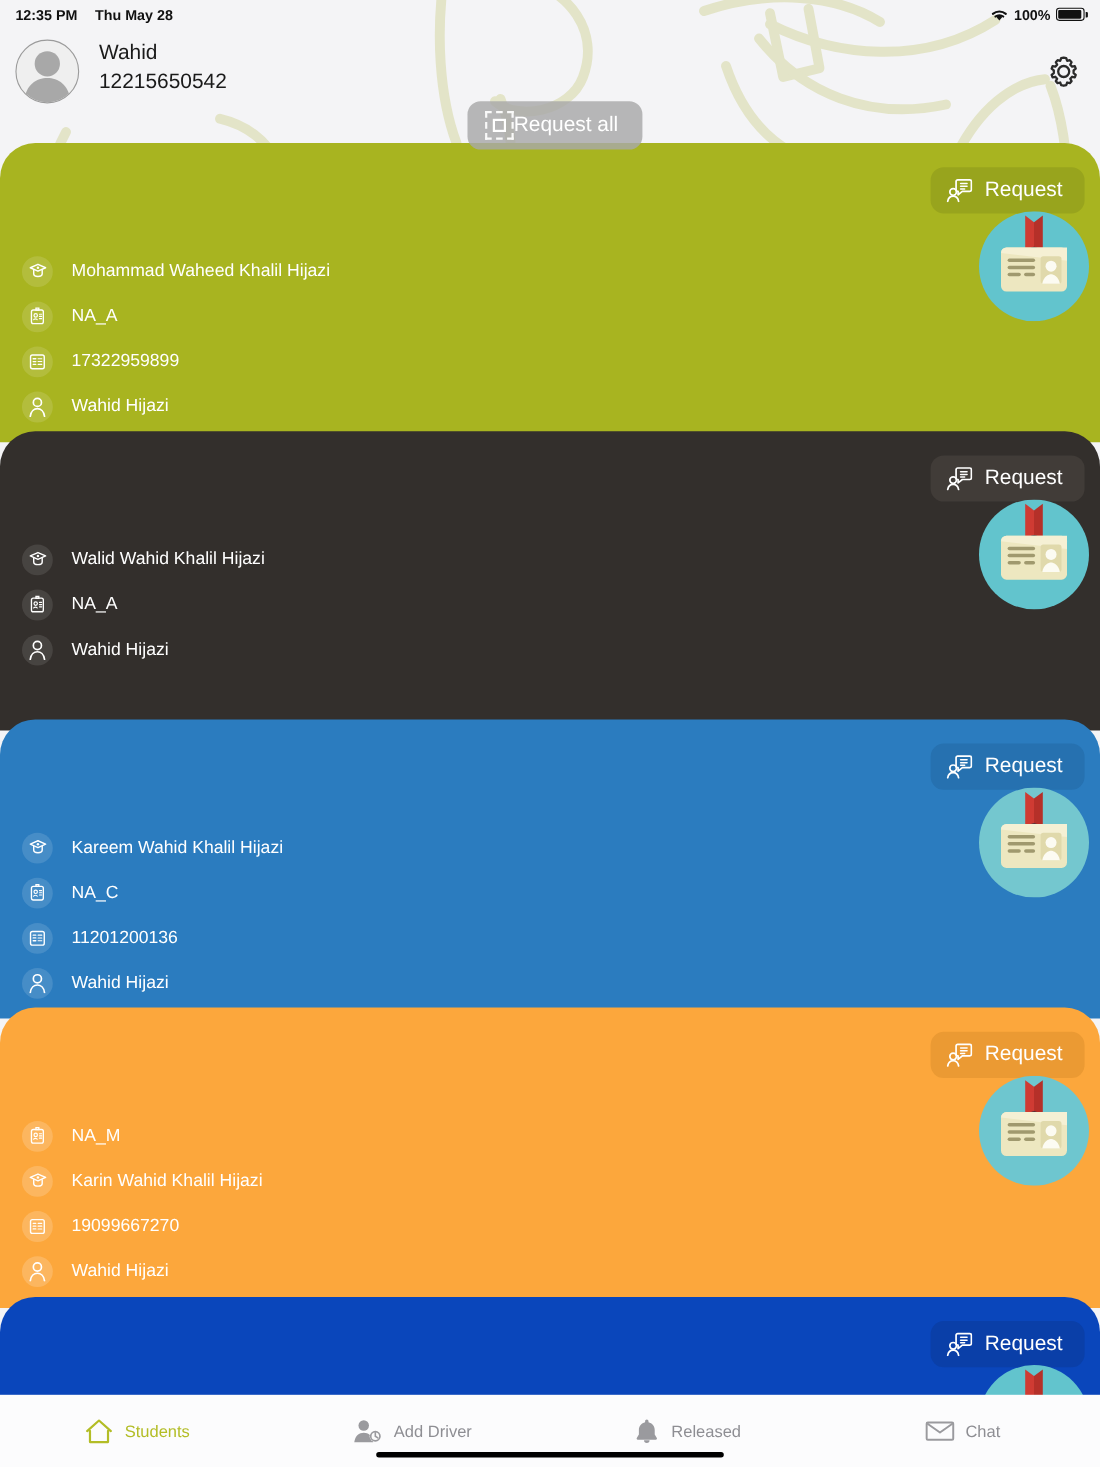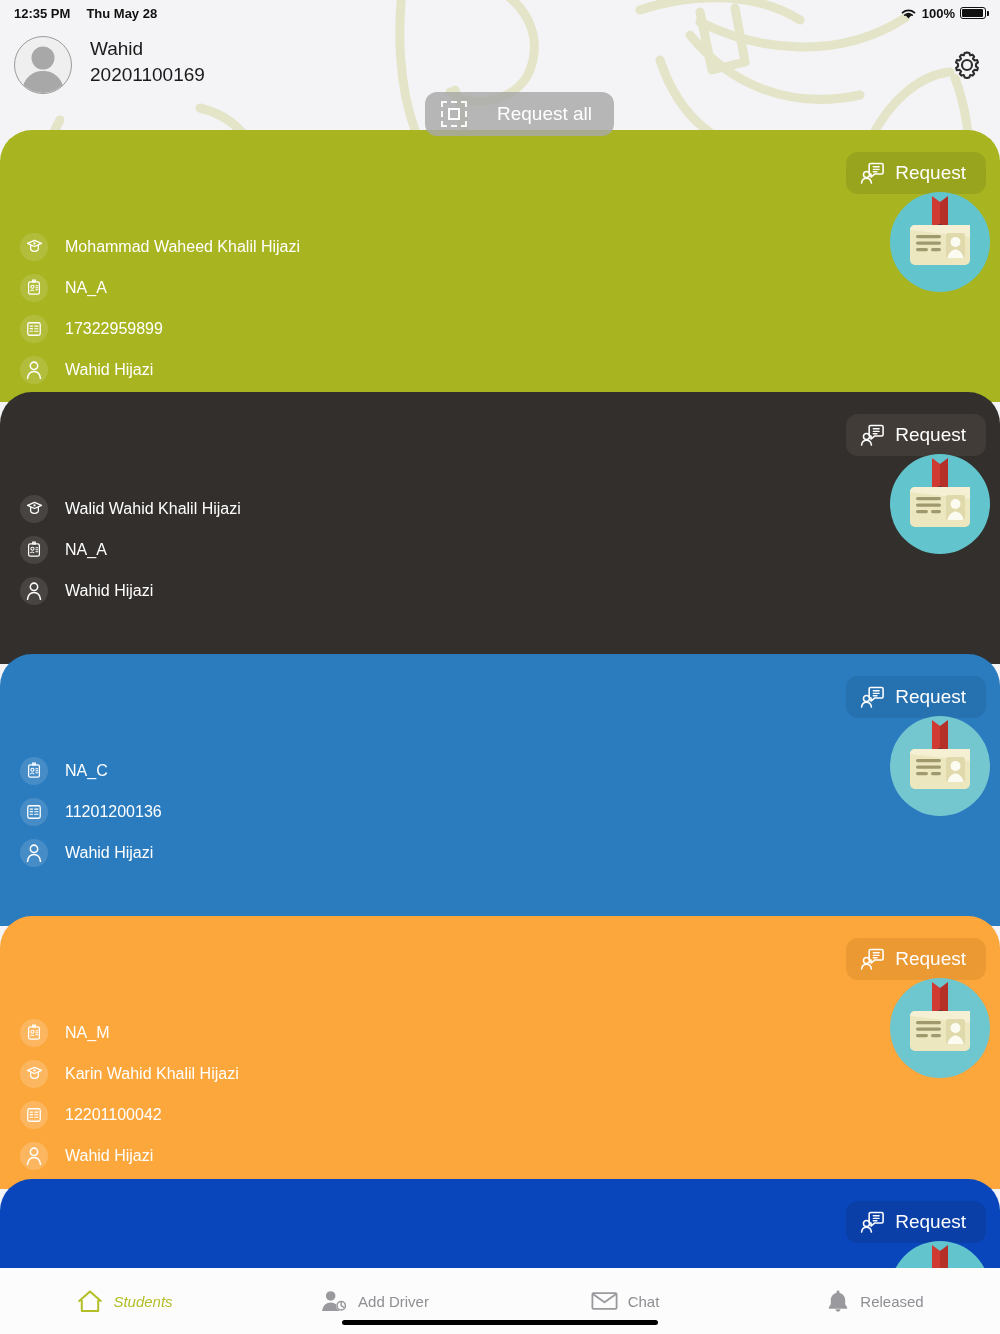--- a/index.html
+++ b/index.html
@@ -48,21 +48,21 @@
   #profile-text { margin-left:18px; margin-top:0px; }
   #profile-text .pname { font-size:19px; color:#1a1a1a; line-height:26px; }
   #profile-text .pid   { font-size:19px; color:#1a1a1a; line-height:26px; }
   #gear-btn { margin-left:auto; margin-top:14px; cursor:pointer; }
 
   
   #request-all {
     position:absolute; left:425px; top:92px; z-index:7;
     height:44px; padding:0 22px 0 16px;
     background:rgba(168,168,168,0.82); border-radius:12px;
-    display:flex; align-items:center; gap:30px; cursor:pointer;
+    display:flex; align-items:center; gap:0; cursor:pointer;
   }
   #request-all .ra-label { color:#fff; font-size:19px; }
   .dashbox { width:26px; height:26px; border:2px dashed rgba(255,255,255,.92); display:flex; align-items:center; justify-content:center; }
   .dashbox i { display:block; width:12px; height:12px; border:2px solid #fff; }
 
   
   #cards { position:absolute; left:0; top:16px; width:829px; height:1334px; z-index:4; }
   .card {
     position:absolute; left:0; width:1000px;
     border-top-left-radius:32px; border-top-right-radius:32px;
@@ -139,21 +139,21 @@
 
 <div id="header">
   <div id="avatar">
     <svg width="56" height="54" viewBox="0 0 56 54">
       <circle cx="28" cy="19" r="11.5" fill="#a8a8a8"></circle>
       <path d="M6 56 C 8 38, 18 32, 28 32 C 38 32, 48 38, 50 56 Z" fill="#a8a8a8"></path>
     </svg>
   </div>
   <div id="profile-text">
     <div class="pname">Wahid</div>
-    <div class="pid">20201100169</div>
+    <div class="pid">12215650542</div>
   </div>
   <div id="gear-btn">
     <svg width="30" height="30" viewBox="0 0 30 30">
       <path d="M15 2.4 l2.3 .55 .9 2.4 2.35 -.6 1.6 1.85 -1.2 2.2 1.7 1.75 2.45 -.5 .85 2.3 -1.95 1.6 0 2.45 1.95 1.6 -.85 2.3 -2.45 -.5 -1.7 1.75 1.2 2.2 -1.6 1.85 -2.35 -.6 -.9 2.4 -2.3 .55 -2.3 -.55 -.9 -2.4 -2.35 .6 -1.6 -1.85 1.2 -2.2 -1.7 -1.75 -2.45 .5 -.85 -2.3 1.95 -1.6 0 -2.45 -1.95 -1.6 .85 -2.3 2.45 .5 1.7 -1.75 -1.2 -2.2 1.6 -1.85 2.35 .6 .9 -2.4 Z" fill="none" stroke="#2b2b2b" stroke-width="2.1" stroke-linejoin="round"></path>
       <circle cx="15" cy="15" r="5" fill="none" stroke="#2b2b2b" stroke-width="2.1"></circle>
     </svg>
   </div>
 </div>
 
 <div id="cards">
@@ -306,20 +306,30 @@
           <circle cx="65.5" cy="50" r="5" fill="#fcfbf2"></circle>
           <path d="M57.5 66 c1-6.5 6-8.6 8-8.6 c2 0 7 2.1 8 8.6 z" fill="#fcfbf2"></path>
           <rect x="26" y="43" width="25" height="3.2" rx="1.6" fill="#a0996e"></rect>
           <rect x="26" y="49.5" width="25" height="3.2" rx="1.6" fill="#a0996e"></rect>
           <rect x="26" y="56" width="12" height="3.2" rx="1.6" fill="#a0996e"></rect>
           <rect x="41" y="56" width="10" height="3.2" rx="1.6" fill="#a0996e"></rect>
         </svg></div>
       <div class="rows">
         <div class="row">
           <span class="ricon" style="background:rgba(255,255,255,0.13)">
+            <svg width="17" height="17" viewBox="0 0 22 22">
+              <path d="M11 3 L20 7 L11 11 L2 7 Z" fill="none" stroke="#fff" stroke-width="1.7" stroke-linejoin="round"></path>
+              <path d="M6 9.2 V14 a5 3.2 0 0 0 10 0 V9.2" fill="none" stroke="#fff" stroke-width="1.7" stroke-linejoin="round"></path>
+              <circle cx="11" cy="7" r="1.5" fill="#fff"></circle>
+            </svg>
+          </span>
+          <span class="rtext">Kareem Wahid Khalil Hijazi</span>
+        </div>
+        <div class="row">
+          <span class="ricon" style="background:rgba(255,255,255,0.13)">
             <svg width="16" height="17" viewBox="0 0 20 22">
               <path d="M8.3 1.5 h3.4 v2.2 h-3.4 z" fill="none" stroke="#fff" stroke-width="1.5"></path>
               <rect x="3" y="3.6" width="14" height="16" rx="2.2" fill="none" stroke="#fff" stroke-width="1.6"></rect>
               <circle cx="8" cy="10" r="2" fill="none" stroke="#fff" stroke-width="1.4"></circle>
               <path d="M5.3 15.6 c .6-2 4.2-2 4.8 0" fill="none" stroke="#fff" stroke-width="1.3"></path>
               <path d="M12.4 8.6 h2.6 M12.4 11.2 h2.6 M12.4 13.8 h2.6" stroke="#fff" stroke-width="1.3" stroke-linecap="round"></path>
             </svg>
           </span>
           <span class="rtext">NA_C</span>
         </div>
@@ -393,21 +403,21 @@
           <span class="rtext">Karin Wahid Khalil Hijazi</span>
         </div>
         <div class="row">
           <span class="ricon" style="background:rgba(255,255,255,0.18)">
             <svg width="16" height="16" viewBox="0 0 20 20">
               <rect x="2.2" y="2.2" width="15.6" height="15.6" rx="2.2" fill="none" stroke="#fff" stroke-width="1.6"></rect>
               <path d="M5.2 6.4 h3 M5.2 9.6 h3 M5.2 12.8 h3" stroke="#fff" stroke-width="1.5" stroke-linecap="round"></path>
               <path d="M10.8 6.4 h4.2 M10.8 9.6 h4.2 M10.8 12.8 h4.2" stroke="#fff" stroke-width="1.3" stroke-linecap="round"></path>
             </svg>
           </span>
-          <span class="rtext">12201100042</span>
+          <span class="rtext">19099667270</span>
         </div>
         <div class="row">
           <span class="ricon" style="background:rgba(255,255,255,0.18)">
             <svg width="18" height="19" viewBox="0 0 20 21">
               <circle cx="10" cy="6.4" r="4.1" fill="none" stroke="#fff" stroke-width="1.7"></circle>
               <path d="M2.8 20.5 c .6-5.4 4-7.8 7.2-7.8 c 3.2 0 6.6 2.4 7.2 7.8" fill="none" stroke="#fff" stroke-width="1.7" stroke-linecap="round"></path>
             </svg>
           </span>
           <span class="rtext">Wahid Hijazi</span>
         </div>
@@ -454,21 +464,21 @@
   </div>
 
 <div id="request-all">
   <span class="dashbox">
       <i></i>
     </span>
   <span class="ra-label">Request all</span>
 </div>
 
 <div id="bottom-nav">
-    <div class="nav-item active" style="color: rgb(179, 189, 38); font-style: italic;">
+    <div class="nav-item active" style="color: rgb(179, 189, 38);">
       <span style="display:flex;align-items:center">
         <svg width="26" height="24" viewBox="0 0 26 24">
           <path d="M2.2 12 L13 2.4 L23.8 12 M4.8 11.8 V22 h16.4 V11.8" fill="none" stroke="currentColor" stroke-width="2" stroke-linejoin="round" stroke-linecap="round"></path>
         </svg>
       </span>
       <span class="nlabel">Students</span>
     </div>
     <div class="nav-item" style="color: rgb(154, 154, 158);">
       <span style="display:flex;align-items:center">
         <svg width="27" height="22" viewBox="0 0 28 23">
@@ -476,30 +486,30 @@
           <path d="M1 22 c .8-6.2 4.6-9 9-9 c 4.4 0 8.2 2.8 9 9 z" fill="#9a9a9e"></path>
           <circle cx="21" cy="16.4" r="5.4" fill="#fafafa"></circle>
           <circle cx="21" cy="16.4" r="4.4" fill="none" stroke="#9a9a9e" stroke-width="1.6"></circle>
           <path d="M21 13 v3.4 l2.4 1.6" stroke="#9a9a9e" stroke-width="1.5" fill="none" stroke-linecap="round"></path>
         </svg>
       </span>
       <span class="nlabel">Add Driver</span>
     </div>
     <div class="nav-item" style="color: rgb(154, 154, 158);">
       <span style="display:flex;align-items:center">
+        <svg width="24" height="24" viewBox="0 0 24 25">
+          <path d="M12 1.6 c-.9 0-1.6 .7-1.6 1.6 v.9 c-3.4 .7-5.9 3.7-5.9 7.3 v4.4 l-2 3.2 c-.4 .7 .1 1.6 .9 1.6 h17.2 c .8 0 1.3-.9 .9-1.6 l-2-3.2 v-4.4 c0-3.6-2.5-6.6-5.9-7.3 v-.9 c0-.9-.7-1.6-1.6-1.6 z" fill="#9a9a9e"></path>
+          <path d="M9.4 21.2 a2.6 2.6 0 0 0 5.2 0 z" fill="#9a9a9e"></path>
+        </svg>
+      </span>
+      <span class="nlabel">Released</span>
+    </div>
+    <div class="nav-item" style="color: rgb(154, 154, 158);">
+      <span style="display:flex;align-items:center">
         <svg width="27" height="20" viewBox="0 0 28 21">
           <rect x="1.3" y="2.3" width="25.4" height="16.4" rx="1.2" fill="none" stroke="#9a9a9e" stroke-width="1.9"></rect>
           <path d="M1.8 3.2 L14 11.8 L26.2 3.2" fill="none" stroke="#9a9a9e" stroke-width="1.9" stroke-linejoin="round"></path>
         </svg>
       </span>
       <span class="nlabel">Chat</span>
     </div>
-    <div class="nav-item" style="color: rgb(154, 154, 158);">
-      <span style="display:flex;align-items:center">
-        <svg width="24" height="24" viewBox="0 0 24 25">
-          <path d="M12 1.6 c-.9 0-1.6 .7-1.6 1.6 v.9 c-3.4 .7-5.9 3.7-5.9 7.3 v4.4 l-2 3.2 c-.4 .7 .1 1.6 .9 1.6 h17.2 c .8 0 1.3-.9 .9-1.6 l-2-3.2 v-4.4 c0-3.6-2.5-6.6-5.9-7.3 v-.9 c0-.9-.7-1.6-1.6-1.6 z" fill="#9a9a9e"></path>
-          <path d="M9.4 21.2 a2.6 2.6 0 0 0 5.2 0 z" fill="#9a9a9e"></path>
-        </svg>
-      </span>
-      <span class="nlabel">Released</span>
-    </div>
   </div>
 <div id="home-indicator"></div>
 
 </body></html>

